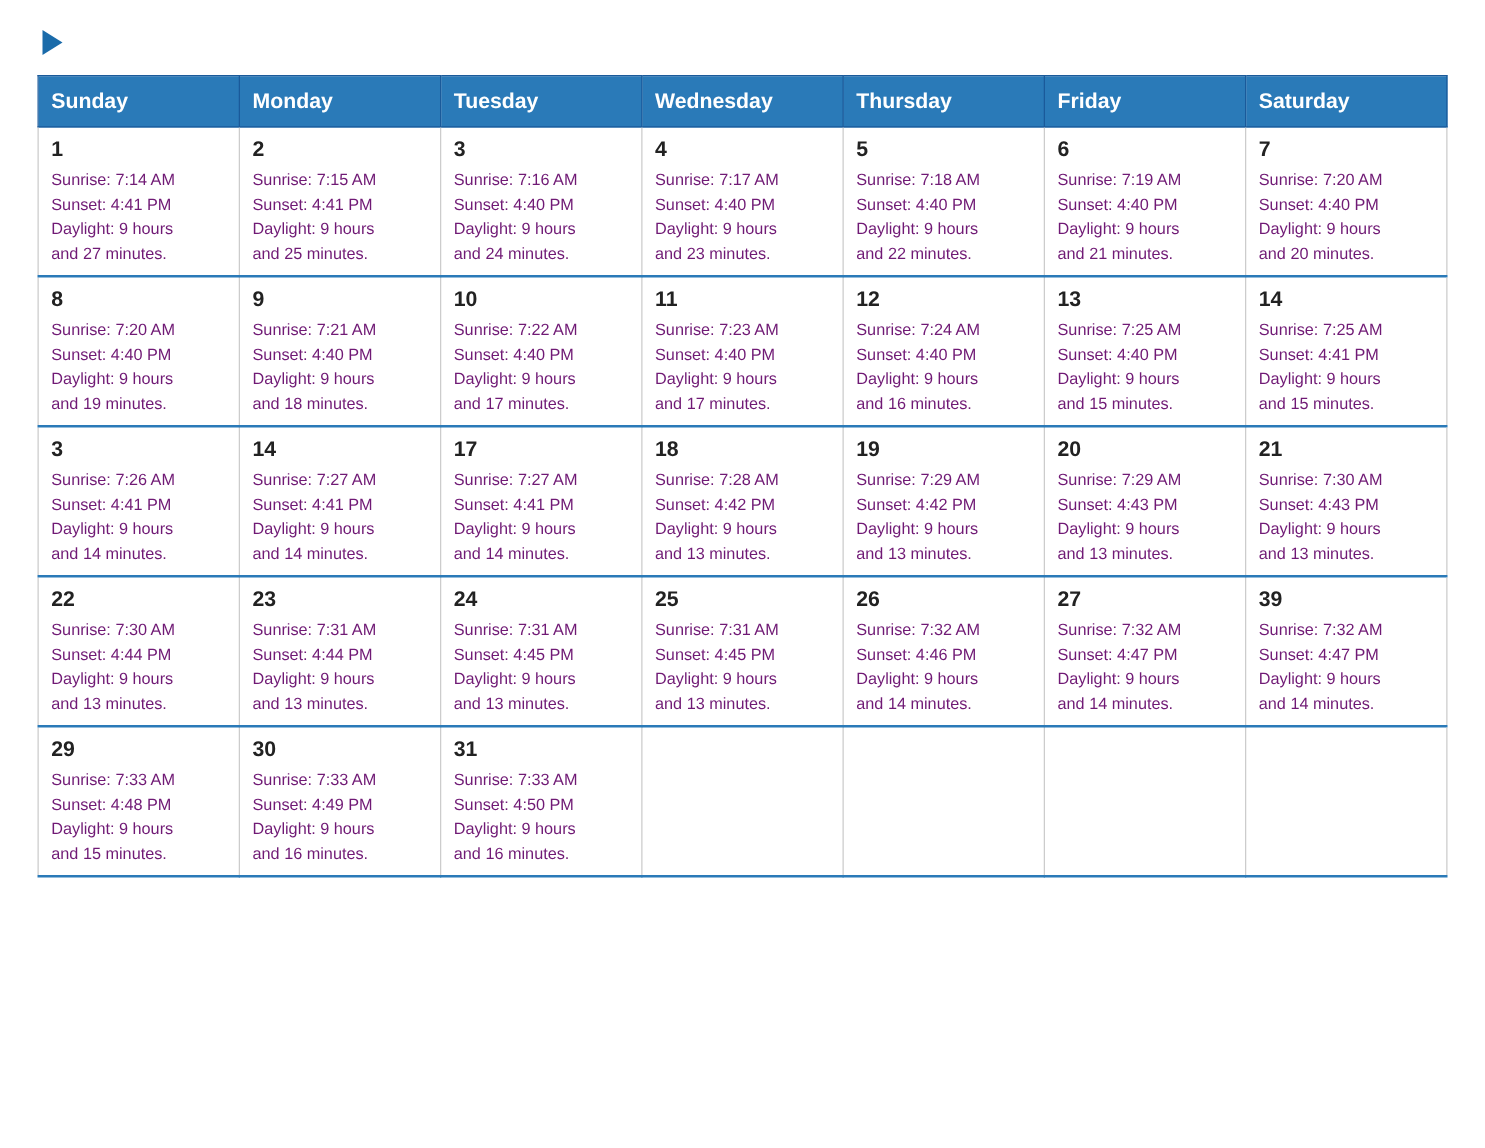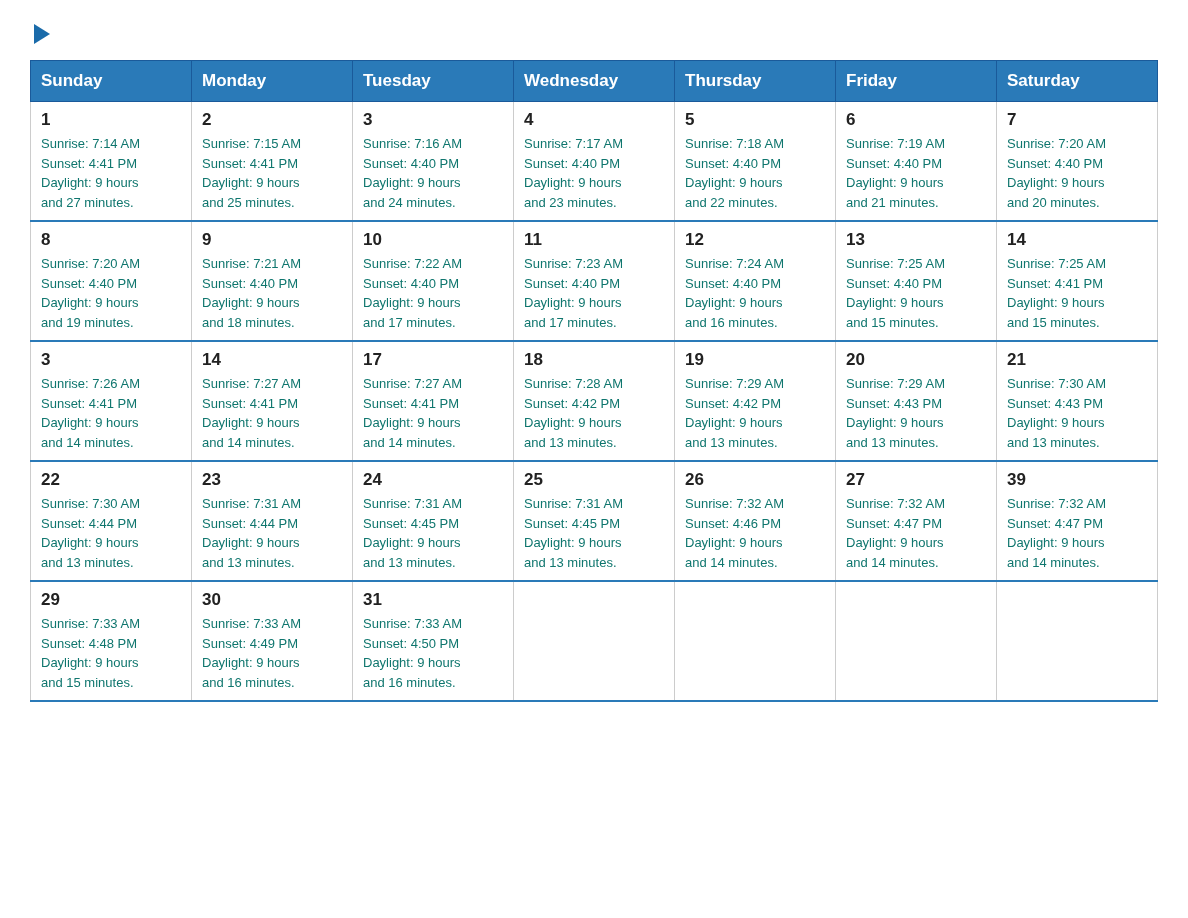--- a/index.html
+++ b/index.html
@@ -86,21 +86,21 @@
     }
     .calendar tbody tr td .day-num {
       font-size: 17px;
       font-weight: bold;
       color: #222;
       display: block;
       margin-bottom: 4px;
     }
     .calendar tbody tr td .day-info {
       font-size: 13px;
-      color: #0f766e;
+      color: #701a75;
       line-height: 1.5;
     }
     .calendar tbody tr {
       border-bottom: 2px solid #2a7ab8;
     }
     .empty-cell {
       background: #fff;
     }
   </style>
 </head>

